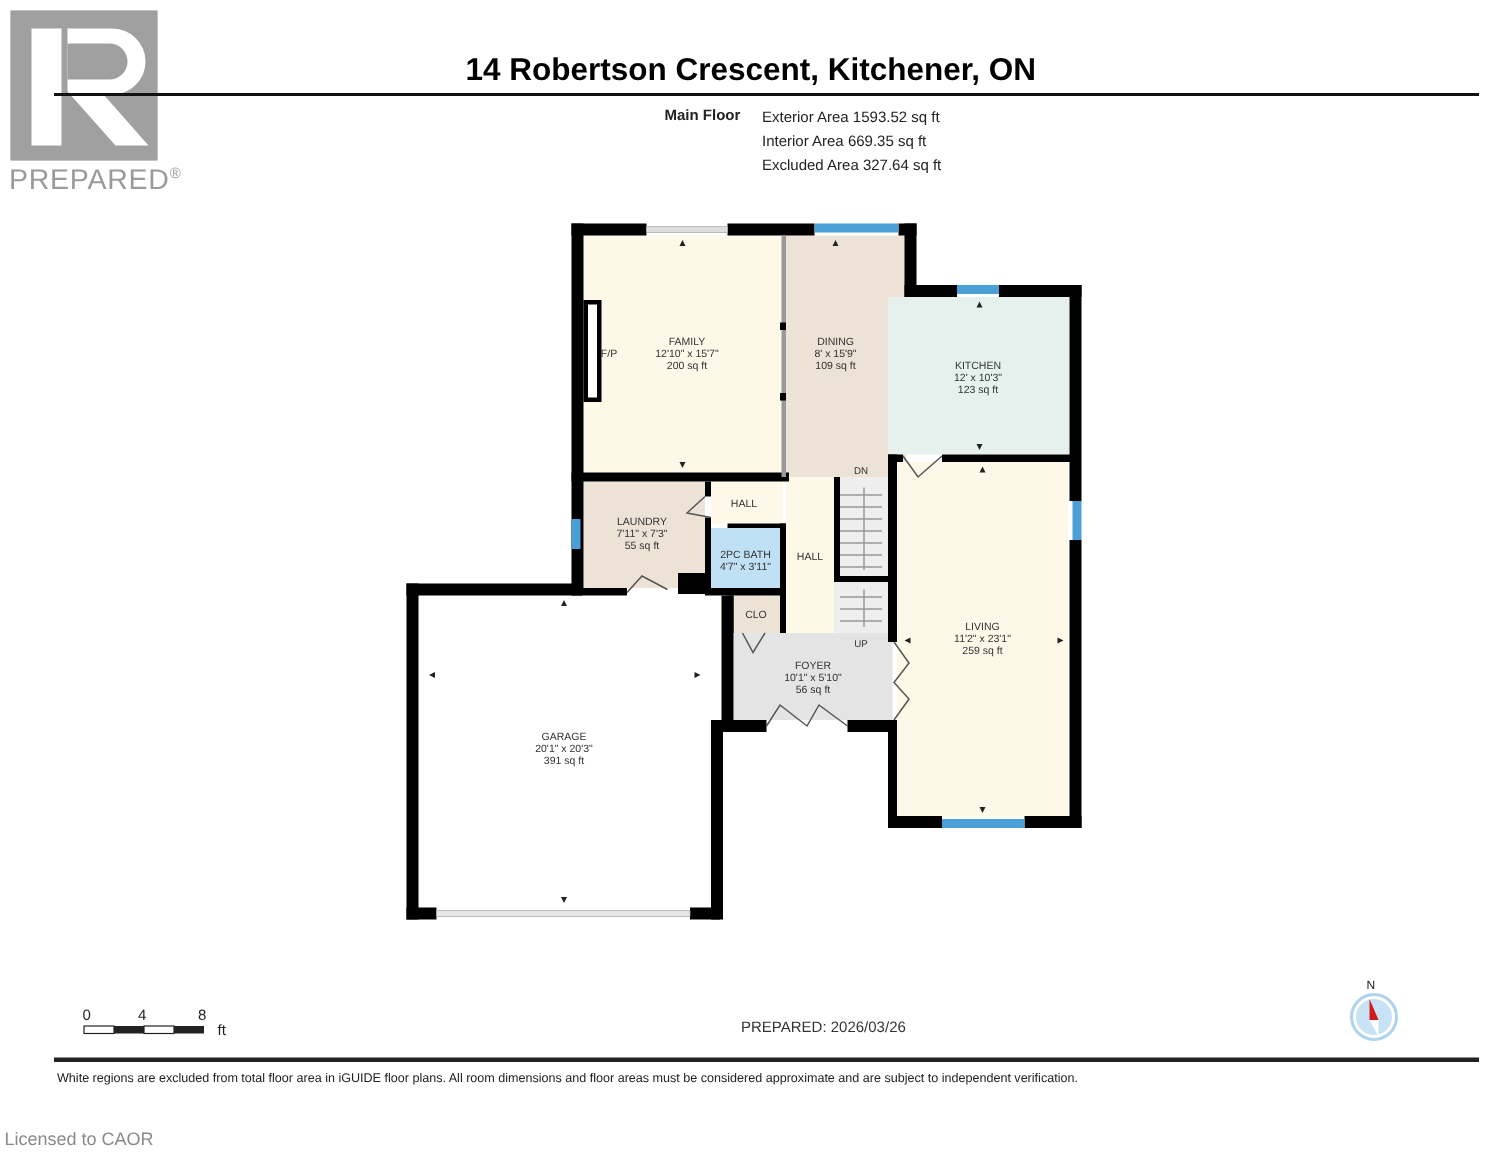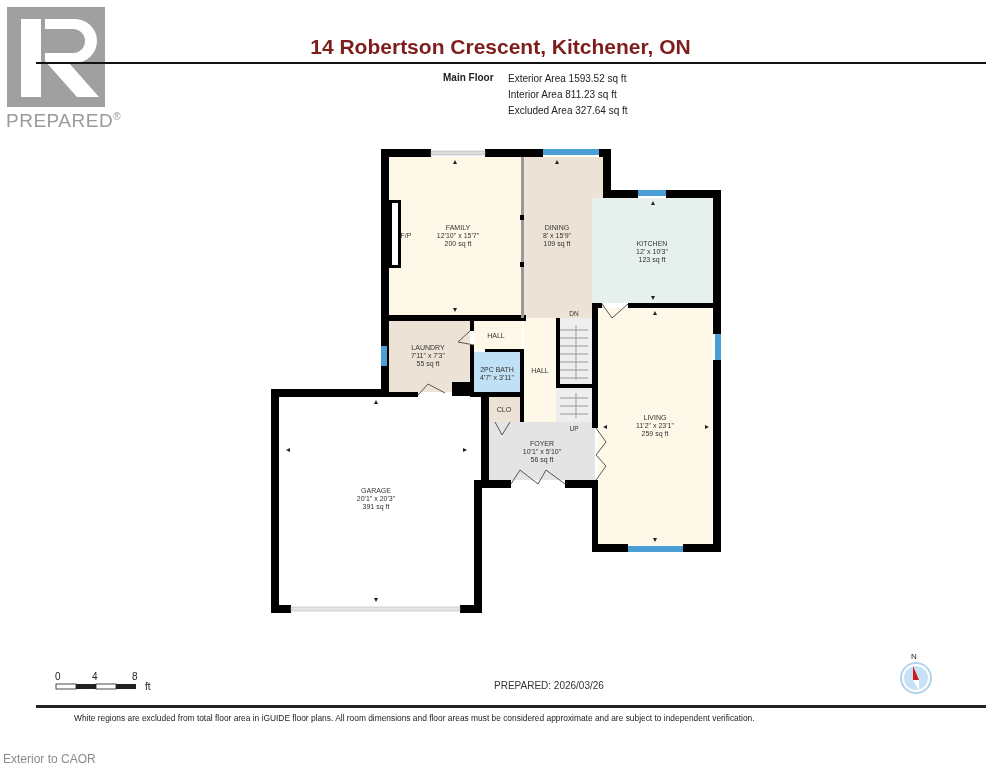--- a/index.html
+++ b/index.html
@@ -1,29 +1,29 @@
 <!DOCTYPE html>
 <html><head>
 <meta charset="utf-8">
 <style>
   html, body { margin:0; padding:0; }
   body { width:993px; height:768px; background:#ffffff; position:relative; overflow:hidden; font-family:"Liberation Sans", sans-serif; color:#222; }
   .logo { position:absolute; left:7px; top:7px; width:98px; height:100px; background:#a0a0a0; }
   .logo-word { position:absolute; left:6px; top:110px; font-size:19px; color:#9a9a9a; letter-spacing:0.5px; }
   .logo-word sup { font-size:10px; }
-  .title { position:absolute; left:0; width:993px; top:35px; text-align:center; font-size:21px; font-weight:bold; color:#7f1d1d; padding-left:8px; box-sizing:border-box; }
+  .title { position:absolute; left:0; width:993px; top:35px; text-align:center; font-size:21px; font-weight:bold; color:#000000; padding-left:8px; box-sizing:border-box; }
   .title-rule { position:absolute; left:36px; top:62px; width:950px; height:2px; background:#111; }
   .floor-label { position:absolute; left:443px; top:72px; font-size:10px; font-weight:bold;text-align:center; }
   .area-list { position:absolute; left:508px; top:71px; font-size:10px; line-height:16px; }
   .plan { position:absolute; left:0; top:0; }
   .scale { position:absolute; left:55px; top:670px; font-size:10px; }
   .prepared { position:absolute; left:446px; top:680px; font-size:10px; color:#333;margin-left:48px; }
   .compass { position:absolute; left:898px; top:650px; }
   .bottom-rule { position:absolute; left:36px; top:705px; width:950px; height:3px; background:#222; }
-  .disclaimer { position:absolute; left:38px; top:713px; font-size:8.4px; color:#222;margin-left:36px; }
+  .disclaimer { position:absolute; left:38px; top:713px; font-size:8.4px; color:#222; }
   .license { position:absolute; left:3px; top:752px; font-size:12px; color:#8a8a8a; }
   svg text { font-family:"Liberation Sans", sans-serif; }
 </style>
 </head>
 <body>
 
 <div class="logo">
   <svg width="98" height="100">
     <rect x="0" y="0" width="98" height="100" fill="#a0a0a0"></rect>
     <rect x="14" y="12" width="20" height="78" fill="#fff"></rect>
@@ -32,21 +32,21 @@
   </svg>
 </div>
 <div class="logo-word"><span>PREPARED</span><sup>®</sup></div>
 
 <div class="title">14 Robertson Crescent, Kitchener, ON</div>
 <div class="title-rule"></div>
 
 <div class="floor-label">Main Floor</div>
 <div class="area-list">
   <div>Exterior Area 1593.52 sq ft</div>
-  <div>Interior Area 811.23 sq ft</div>
+  <div>Interior Area 669.35 sq ft</div>
   <div>Excluded Area 327.64 sq ft</div>
 </div>
 
 <svg class="plan" width="993" height="768">
 
   <rect x="278" y="395" width="190" height="210" fill="#ffffff"></rect>
   <rect x="389" y="157" width="132" height="158" fill="#fdf8e8"></rect>
   <rect x="524" y="157" width="80" height="161" fill="#ece3d6"></rect>
   <rect x="592" y="198" width="121" height="105" fill="#e6f1ee"></rect>
   <rect x="389" y="321" width="81" height="71" fill="#ece3d6"></rect>
@@ -216,13 +216,13 @@
     <text x="13" y="9" font-size="8" fill="#222">N</text>
     <circle cx="18" cy="28" r="15" fill="#fff" stroke="#aed3ee" stroke-width="2"></circle>
     <circle cx="18" cy="28" r="12" fill="#c8e2f5"></circle>
     <path d="M15 16 L21 30 L15 30 Z" fill="#d11a1a"></path>
     <path d="M15 30 L21 30 L21 41 Z" fill="#ffffff"></path>
   </svg>
 </div>
 
 <div class="bottom-rule"></div>
 <div class="disclaimer">White regions are excluded from total floor area in iGUIDE floor plans. All room dimensions and floor areas must be considered approximate and are subject to independent verification.</div>
-<div class="license">Exterior to CAOR</div>
+<div class="license">Licensed to CAOR</div>
 
 </body></html>

